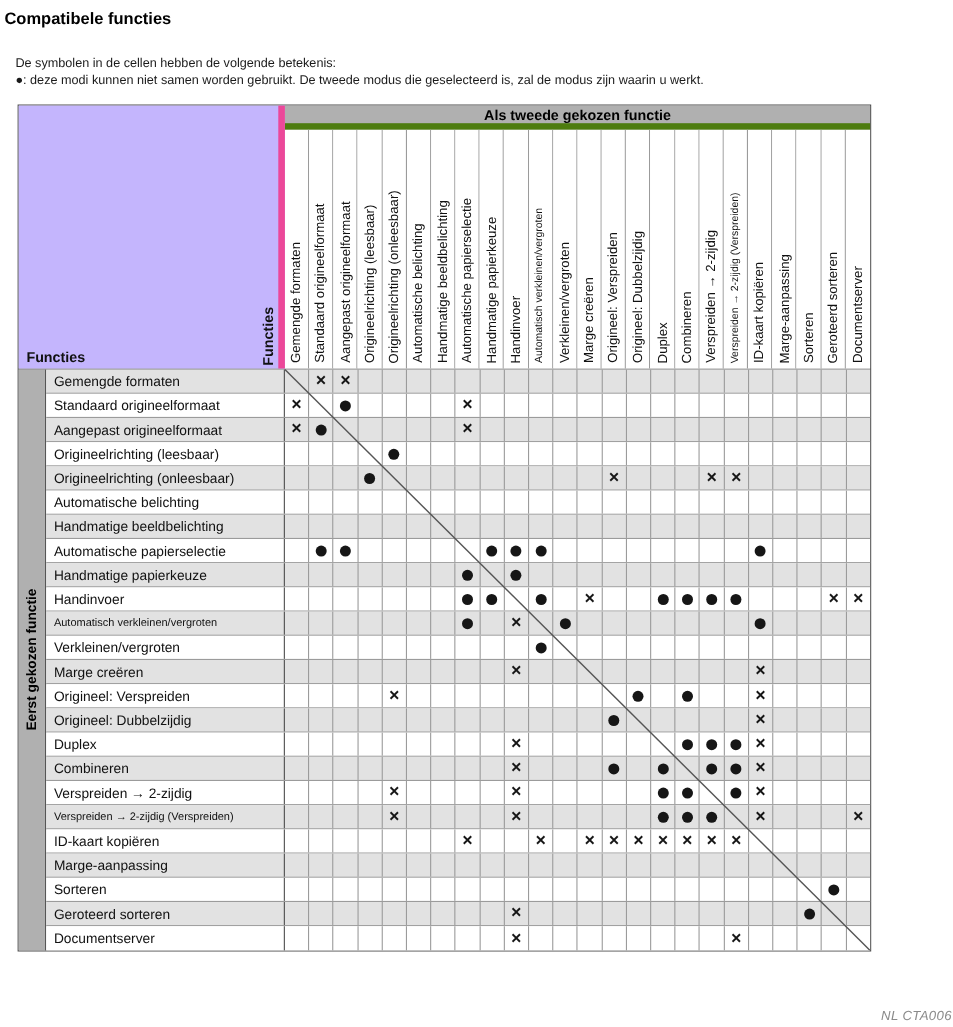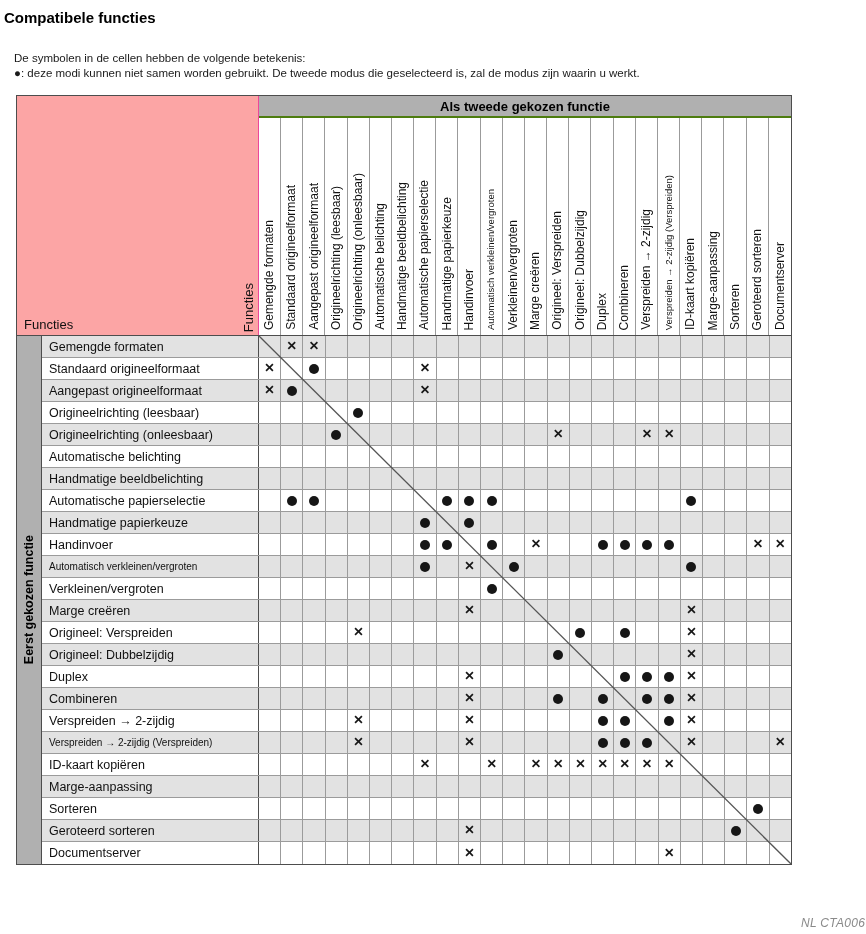--- a/index.html
+++ b/index.html
@@ -15,30 +15,30 @@
   .legend { margin:25px 0 0 14px; }
   .legend p { margin:0; font-size:11.5px; line-height:14.5px; color:#1a1a1a; }
 
   .ctable {
     position:relative; margin:15px 0 0 16px;
     width:774px; height:768px;
     border:1px solid #4d4d4d; box-sizing:content-box;
     background:#fff;
   }
   .thead { display:flex; height:240px; border-bottom:1px solid #4d4d4d; box-sizing:border-box; }
-  .corner { position:relative; width:242px; box-sizing:border-box; border-right:1px solid #ec4899; background:#fca5a5; }
+  .corner { position:relative; width:242px; box-sizing:border-box; border-right:6px solid #ec4899; background:#c4b5fd;font-weight:bold; }
   .corner .h-label { position:absolute; left:7px; bottom:3px; font-size:13px; }
   .corner .v-label {
     position:absolute; right:3px; bottom:3px;
     writing-mode:vertical-rl; transform:rotate(180deg);
     font-size:13px; white-space:nowrap; line-height:1;
   }
   .colhead { flex:1; display:flex; flex-direction:column; min-width:0; }
   .band {
-    height:22px; box-sizing:border-box; border-bottom:2px solid #4d7c0f;
+    height:22px; box-sizing:border-box; border-bottom:6px solid #4d7c0f;
     background:#b0b0b0; display:flex; align-items:center; justify-content:center;
     font-size:13px; font-weight:bold; color:#000;
   }
   .col-labels { flex:1; display:grid; grid-template-columns:repeat(24,1fr); }
   .col-label {
     box-sizing:border-box; border-right:1px solid #9b9b9b; background:#fff;
     display:flex; align-items:flex-end; justify-content:center; padding-bottom:5px;
     min-width:0;
   }
   .col-label:last-child { border-right:none; }

